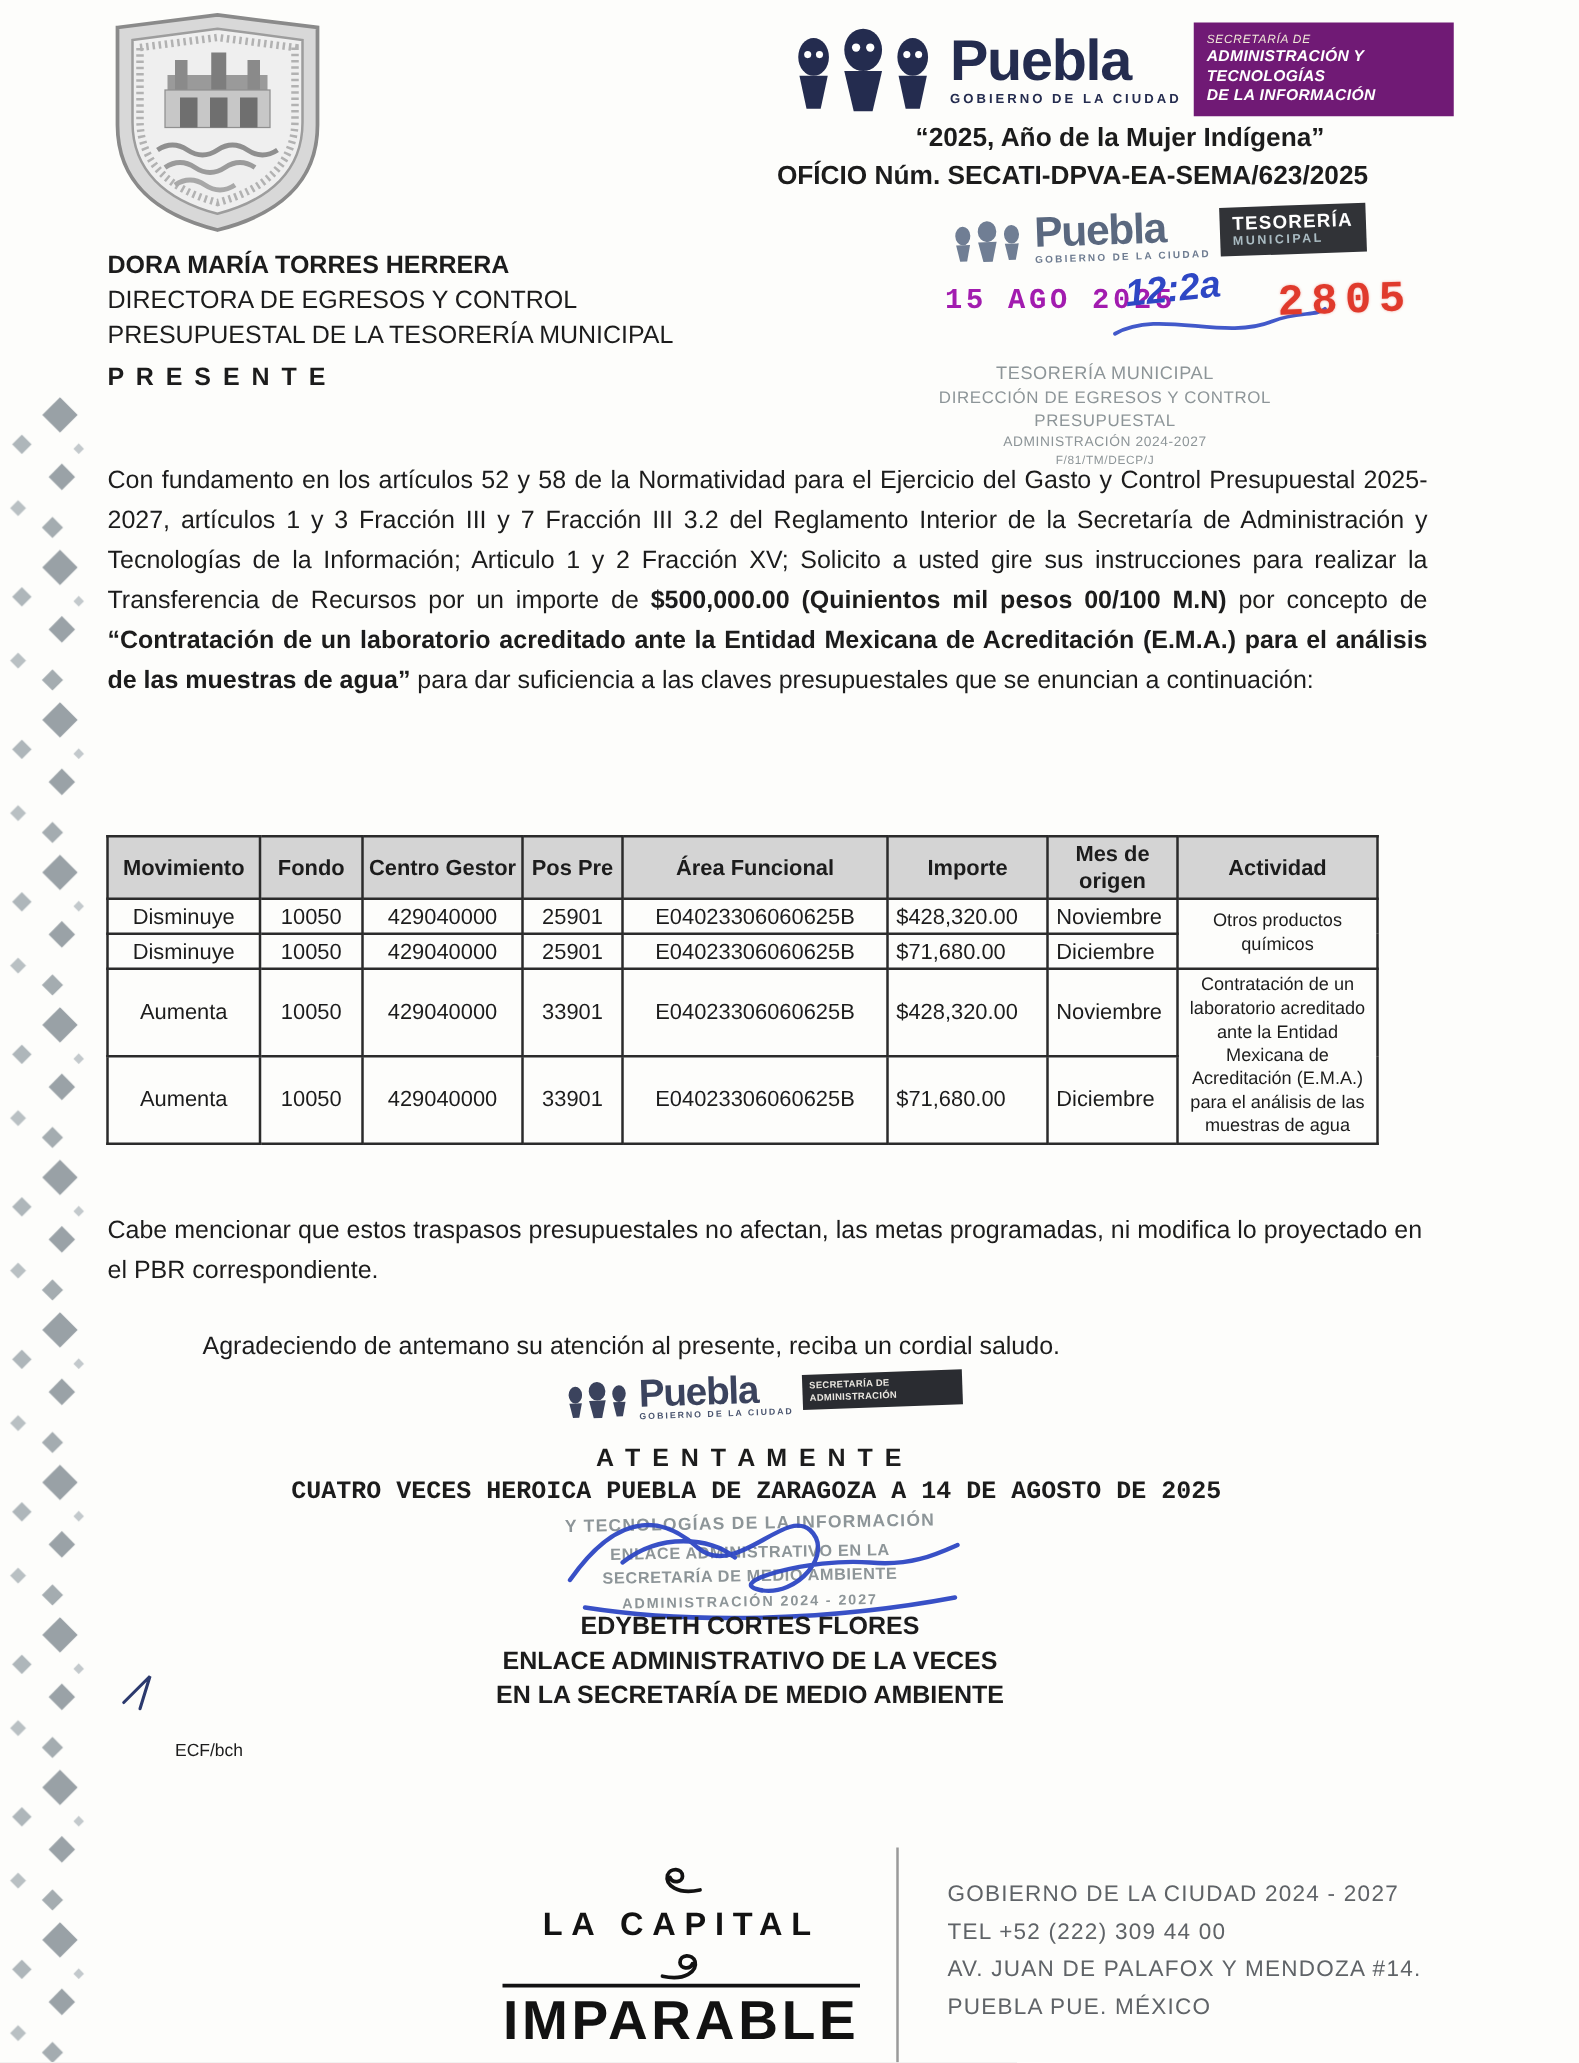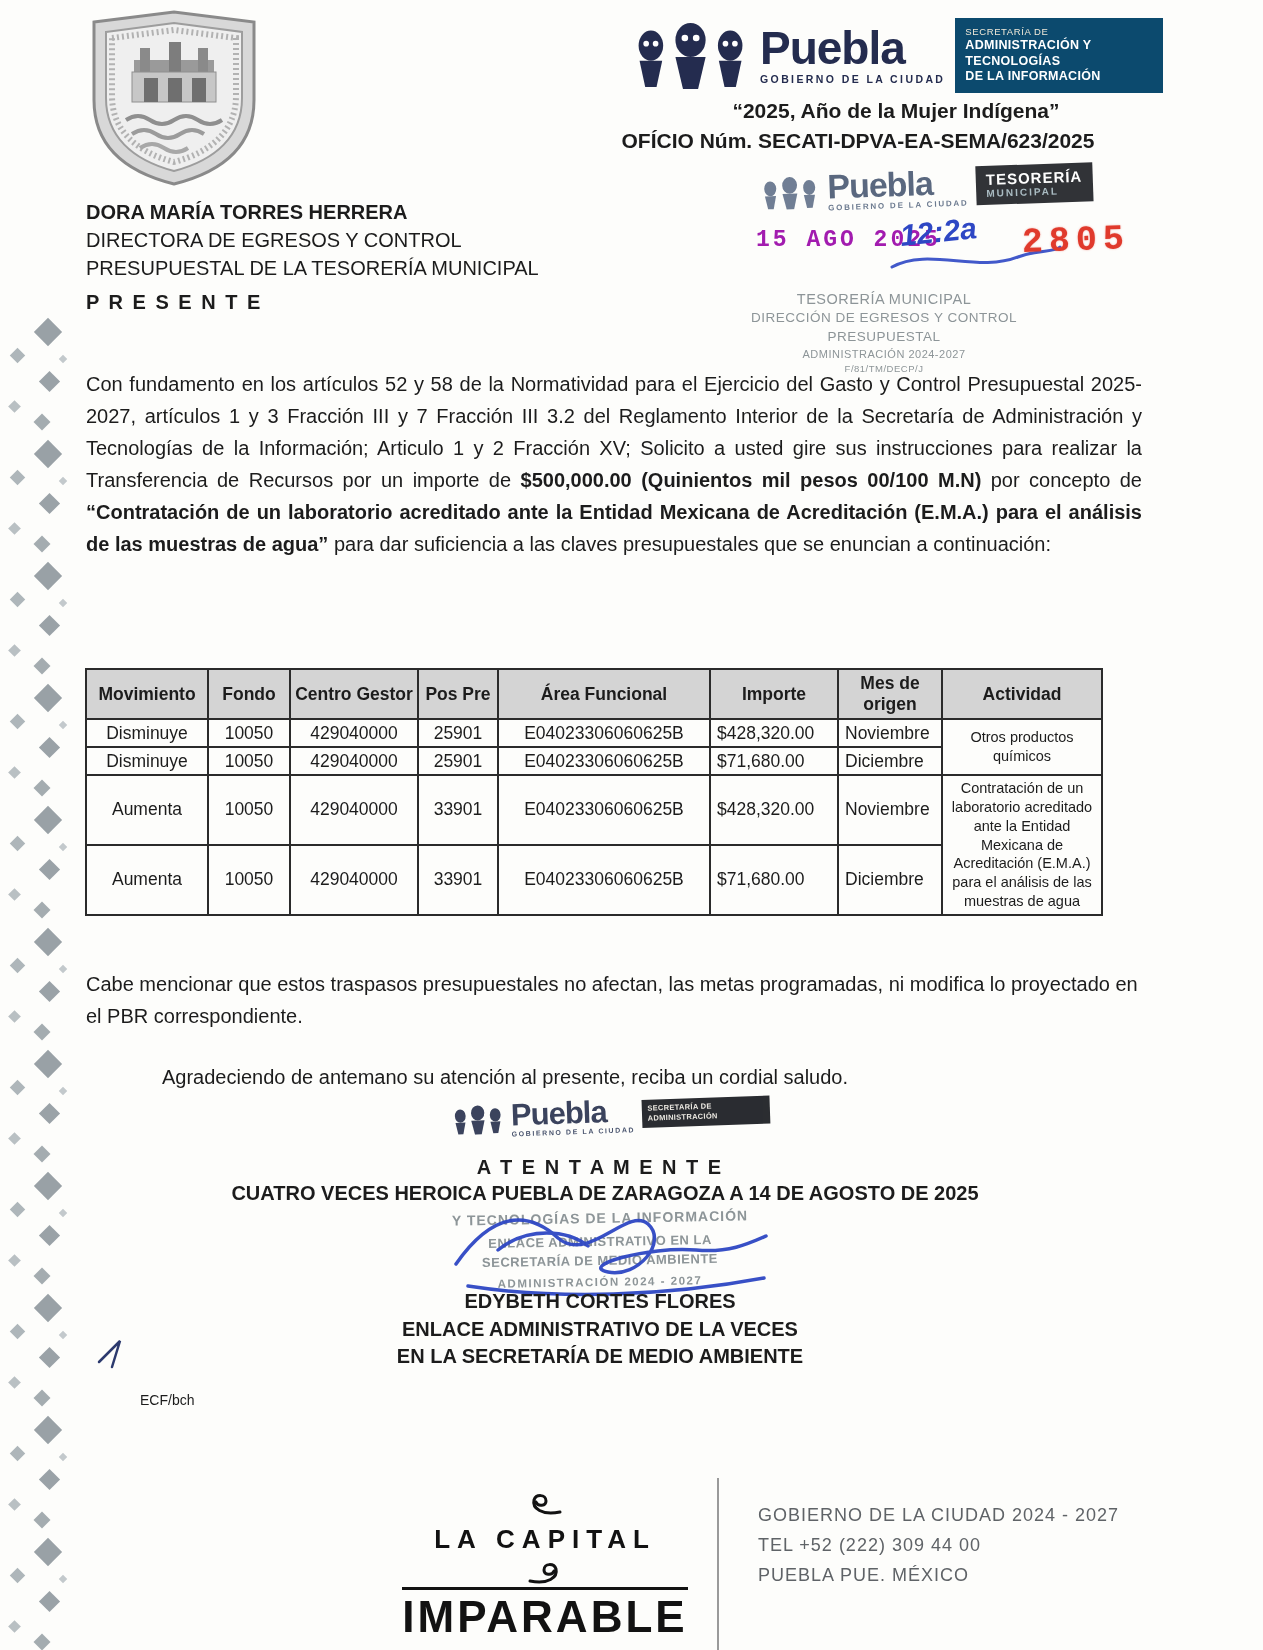--- a/index.html
+++ b/index.html
@@ -10,21 +10,21 @@
 
   
   .deco-left { position:absolute; left:2px; top:316px; width:78px; height:1334px; }
 
   
   .crest { position:absolute; left:82px; top:8px; }
   .brand-header { position:absolute; left:632px; top:18px; display:flex; align-items:center; gap:10px; }
   .brand-text { display:flex; flex-direction:column; align-items:flex-start; }
   .brand-name { font-size:46px; font-weight:800; color:#242c4f; letter-spacing:-1px; line-height:1; }
   .brand-sub  { font-size:10.5px; font-weight:700; color:#242c4f; letter-spacing:2.4px; margin-top:2px; }
-  .secretaria-box { background:#0c4a6e; color:#ffffff; width:208px; padding:8px 10px; line-height:1.25; }
+  .secretaria-box { background:#701a75; color:#ffffff; width:208px; padding:8px 10px; line-height:1.25;font-style:italic; }
   .secretaria-box .l1 { font-size:9.5px; letter-spacing:.6px; color:#f0e9d8; }
   .secretaria-box .l2, .secretaria-box .l3 { font-size:12.5px; font-weight:700; letter-spacing:.3px; }
 
   .year-quote { position:absolute; left:640px; top:99px; width:512px; text-align:center; font-size:21px; font-weight:700; }
   .oficio-num { position:absolute; left:556px; top:129px; width:604px; text-align:center; font-size:21px; font-weight:700; }
 
   
   .addressee { position:absolute; left:86px; top:198px; font-size:20px; line-height:28px; }
   .addressee .name { font-weight:700; }
   .addressee .presente { font-weight:700; margin-top:6px; letter-spacing:2px; }
@@ -63,21 +63,21 @@
   table.budget td.act { font-size:14.5px; line-height:1.3; padding:3px 5px; }
   table.budget td.act-top { vertical-align:top; }
 
   
   .sig-stamp { position:absolute; left:452px; top:1096px; display:flex; align-items:center; gap:7px; transform:rotate(-2deg); opacity:.92; }
   .ss-brand { font-size:31px; font-weight:800; color:#2b3450; letter-spacing:-1px; line-height:1; }
   .ss-brand-wrap { display:flex; flex-direction:column; }
   .ss-brand-sub { font-size:7px; font-weight:700; color:#3b4763; letter-spacing:1.6px; }
   .ss-box { background:#191b20; color:#e9e6df; width:128px; padding:4px 6px; font-size:7.5px; font-weight:700; line-height:1.3; letter-spacing:.3px; }
   .atentamente { position:absolute; left:400px; top:1156px; width:400px; text-align:center; font-size:20px; font-weight:700; letter-spacing:2px; }
-  .place-date { position:absolute; left:130px; top:1182px; width:950px; text-align:center; font-size:20px; font-weight:700; }
+  .place-date { position:absolute; left:130px; top:1182px; width:950px; text-align:center; font-size:20px; font-weight:700;font-family:Liberation Mono, monospace; }
   .gray-stamp-line { position:absolute; width:420px; text-align:center; color:#8d9598; font-weight:600; transform:rotate(-1deg); }
   .gsl1 { left:390px; top:1210px; font-size:14px; letter-spacing:1px; }
   .gsl2 { left:390px; top:1234px; font-size:13px; letter-spacing:.5px; }
   .gsl3 { left:390px; top:1253px; font-size:13px; letter-spacing:.5px; }
   .gsl4 { left:390px; top:1276px; font-size:11.5px; letter-spacing:1.5px; }
   .autograph { position:absolute; left:438px; top:1186px; }
   .signatory-name { position:absolute; left:330px; top:1290px; width:540px; text-align:center; font-size:20px; font-weight:700; }
   .signatory-t1 { position:absolute; left:280px; top:1318px; width:640px; text-align:center; font-size:20px; font-weight:700; }
   .signatory-t2 { position:absolute; left:280px; top:1345px; width:640px; text-align:center; font-size:20px; font-weight:700; }
   .reference { position:absolute; left:140px; top:1392px; font-size:14px; }
@@ -331,16 +331,17 @@
       <svg width="34" height="26" viewBox="0 0 34 26">
         <path d="M2 20 C20 24 30 16 28 8 C26 2 16 2 16 9 C16 14 24 15 26 10" fill="none" stroke="#121212" stroke-width="3" stroke-linecap="round"></path>
       </svg>
     </div>
     <div class="fl-bottom">IMPARABLE</div>
   </div>
 
   <div class="footer-right">
     <div>GOBIERNO DE LA CIUDAD 2024 - 2027</div>
     <div>TEL +52 (222) 309 44 00</div>
+    <div>AV. JUAN DE PALAFOX Y MENDOZA #14.</div>
     <div>PUEBLA PUE. MÉXICO</div>
   </div>
 
 </div>
 
 </body></html>

